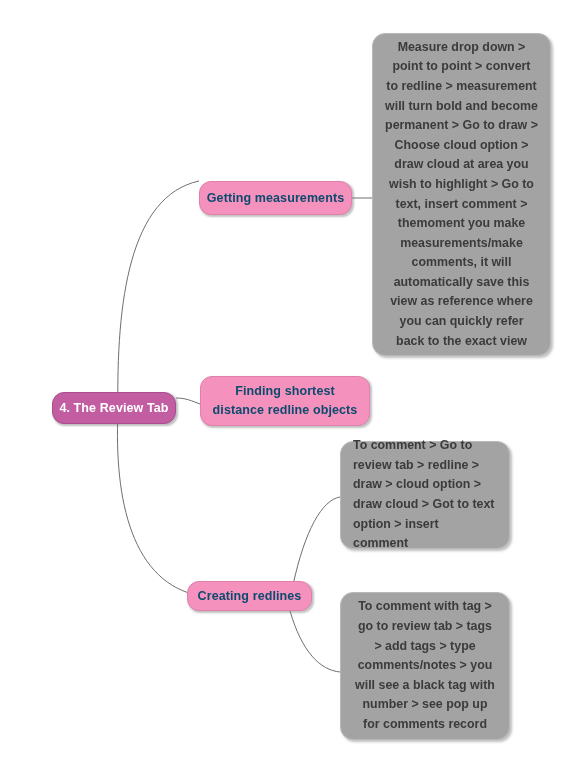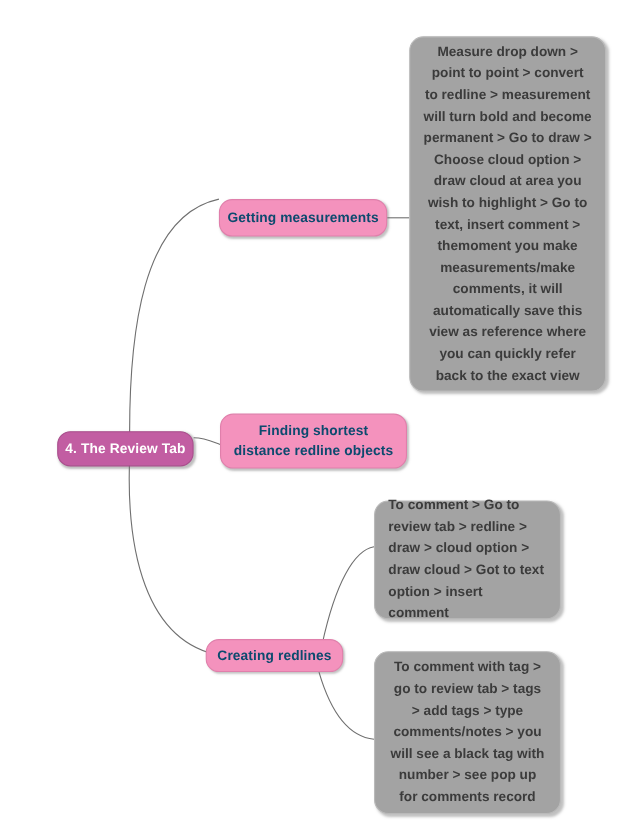--- a/index.html
+++ b/index.html
@@ -96,21 +96,21 @@
   </div>
 
   <div class="node node-branch" style="left:187px; top:581px; width:125px; height:30px;">
     <span>Creating redlines</span>
   </div>
 
   <div class="node node-leaf leaf-center" style="left:372px; top:33px; width:179px; height:323px;">
     <span class="leaf-inner">Measure drop down &gt; point to point &gt; convert to redline &gt; measurement will turn bold and become permanent &gt; Go to draw &gt; Choose cloud option &gt; draw cloud at area you wish to highlight &gt; Go to text, insert comment &gt; themoment you make measurements/make comments, it will automatically save this view as reference where you can quickly refer back to the exact view</span>
   </div>
 
-  <div class="node node-leaf leaf-left" style="left:340px; top:455px; width:170px; height:108px;">
+  <div class="node node-leaf leaf-left" style="left:340px; top:441px; width:170px; height:108px;">
     <span class="leaf-inner">To comment &gt; Go to review tab &gt; redline &gt; draw &gt; cloud option &gt; draw cloud &gt; Got to text option &gt; insert comment</span>
   </div>
 
   <div class="node node-leaf leaf-center" style="left:340px; top:592px; width:170px; height:148px;">
     <span class="leaf-inner">To comment with tag &gt; go to review tab &gt; tags &gt; add tags &gt; type comments/notes &gt; you will see a black tag with number &gt; see pop up for comments record</span>
   </div>
 
 </div>
 
 </body></html>

